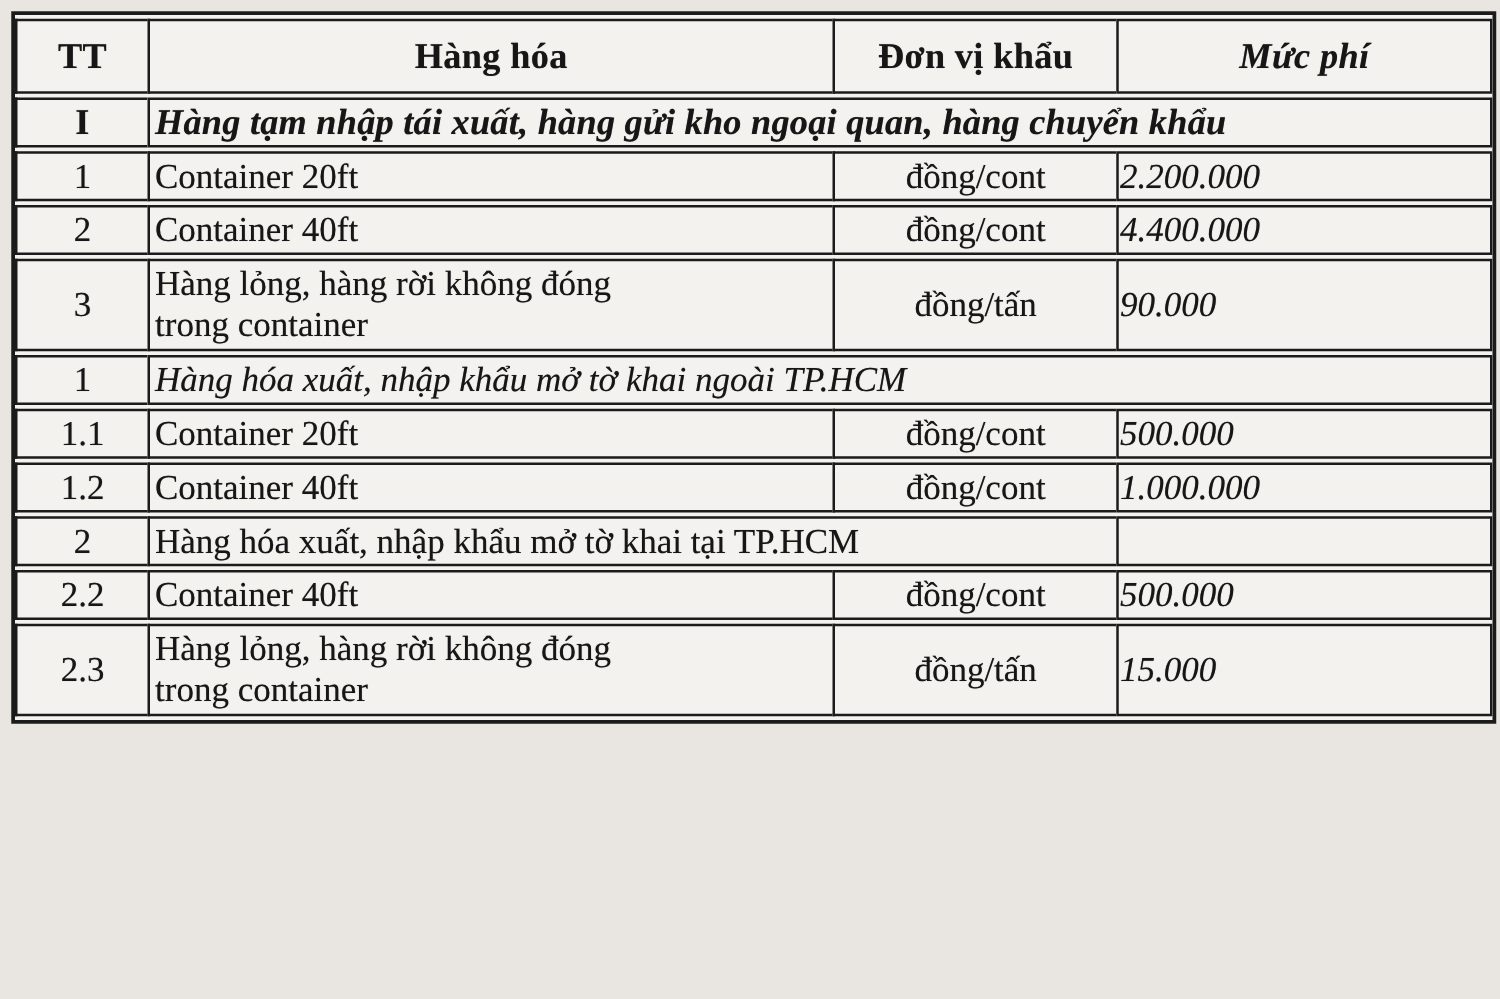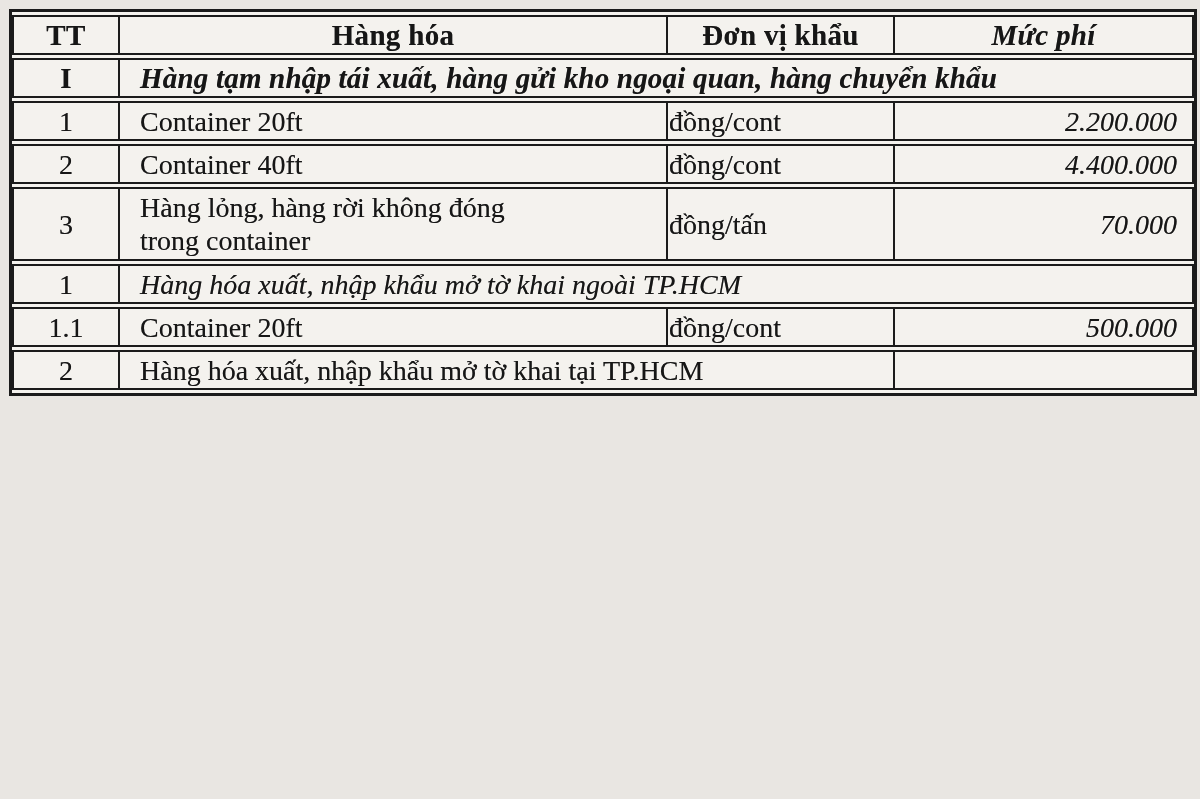--- a/index.html
+++ b/index.html
@@ -23,38 +23,38 @@
   th, td {
     background: var(--cell-bg, #f4f2ee);
     border: solid var(--border, #1b1b1b);
     border-width: 2px 0 2px 2px;
     vertical-align: middle;
     text-shadow: 0 0 0.6px rgba(20,20,20,0.55);
     overflow: hidden;
   }
   th:last-child, td:last-child { border-right-width: 2px; font-style: italic; }
   th {
-    height: 40px;
+    height: 60px;
     font-size: 29px;
     font-weight: bold;
     text-align: center;
     letter-spacing: 0.3px;
   }
   td { height: 40px; font-size: 28px; line-height: 1.18; }
   tr.row-d td { height: 74px; }
   td.tt { text-align: center; }
   td.desc {
     text-align: left;
-    padding-left: 20px;
+    padding-left: 4px;
     padding-right: 6px;
     white-space: pre-line;
   }
   td.bold { font-weight: bold; font-size: 29px; letter-spacing: 0.2px; }
-  td.unit { text-align: left; }
-  td.fee { text-align: right; padding-right: 15px; }
+  td.unit { text-align: center; }
+  td.fee { padding-right: 15px; }
 </style>
 </head>
 <body>
 
 <div class="page">
   <table class="fee-table">
     <colgroup>
       <col style="width:106px">
         <col style="width:548px">
         <col style="width:227px">
@@ -83,32 +83,51 @@
           <td class="tt">2</td>
           <td class="desc">Container 40ft</td>
           <td class="unit">đồng/cont</td>
           <td class="fee">4.400.000</td>
         </tr>
         <tr class="row-d">
           <td class="tt">3</td>
           <td class="desc">Hàng lỏng, hàng rời không đóng
 trong container</td>
           <td class="unit">đồng/tấn</td>
-          <td class="fee">70.000</td>
+          <td class="fee">90.000</td>
         </tr>
         <tr class="row-s">
           <td class="tt">1</td>
           <td class="desc" colspan="3">Hàng hóa xuất, nhập khẩu mở tờ khai ngoài TP.HCM</td>
         </tr>
         <tr class="row-s">
           <td class="tt">1.1</td>
           <td class="desc">Container 20ft</td>
           <td class="unit">đồng/cont</td>
           <td class="fee">500.000</td>
         </tr>
         <tr class="row-s">
+          <td class="tt">1.2</td>
+          <td class="desc">Container 40ft</td>
+          <td class="unit">đồng/cont</td>
+          <td class="fee">1.000.000</td>
+        </tr>
+        <tr class="row-s">
           <td class="tt">2</td>
           <td class="desc" colspan="2">Hàng hóa xuất, nhập khẩu mở tờ khai tại TP.HCM</td>
           <td class="fee"></td>
+        </tr>
+        <tr class="row-s">
+          <td class="tt">2.2</td>
+          <td class="desc">Container 40ft</td>
+          <td class="unit">đồng/cont</td>
+          <td class="fee">500.000</td>
+        </tr>
+        <tr class="row-d">
+          <td class="tt">2.3</td>
+          <td class="desc">Hàng lỏng, hàng rời không đóng
+trong container</td>
+          <td class="unit">đồng/tấn</td>
+          <td class="fee">15.000</td>
         </tr>
       </tbody>
   </table>
 </div>
 
 </body></html>

